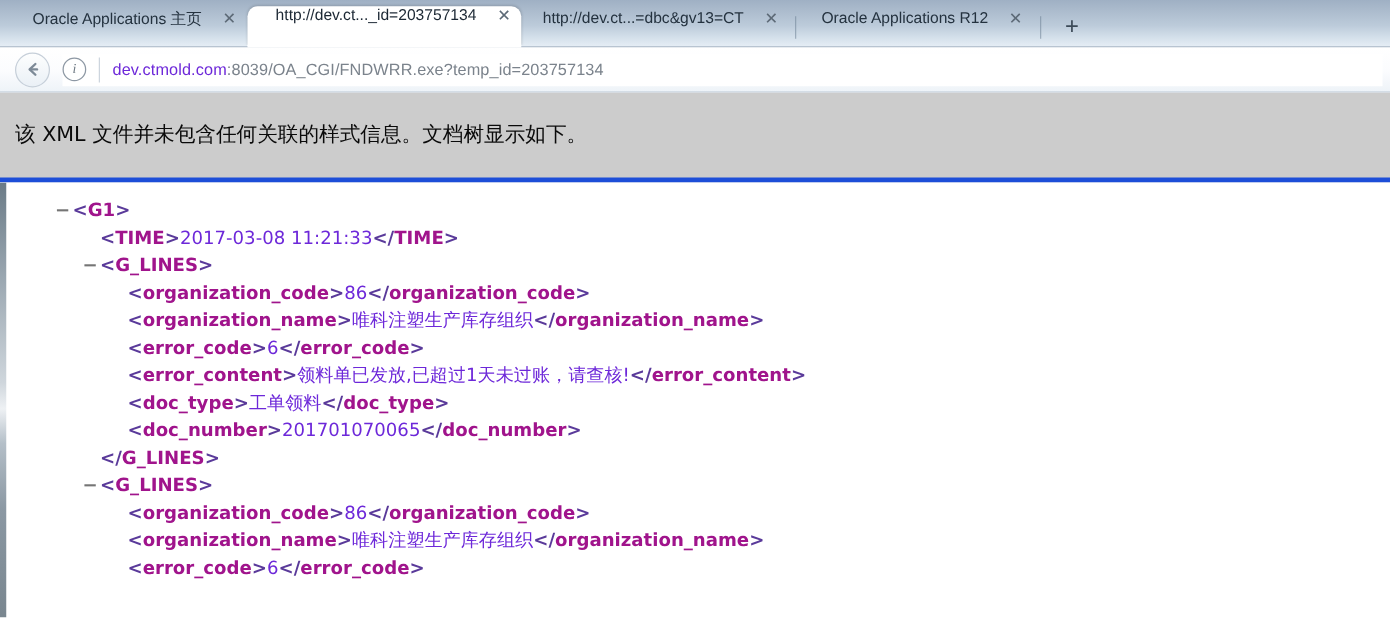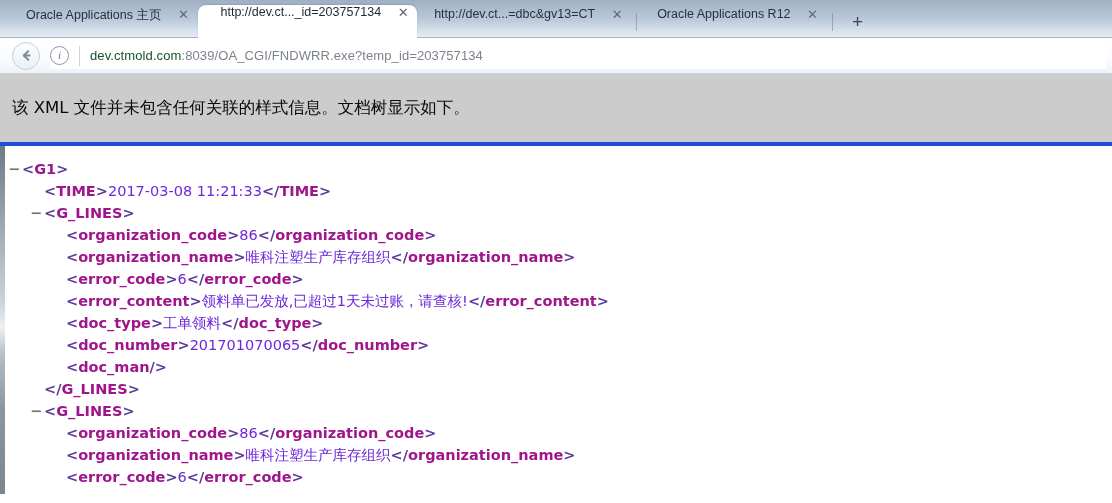--- a/index.html
+++ b/index.html
@@ -159,21 +159,21 @@
     background: #cdd5de;
     margin: 0 10px;
     flex: 0 0 auto;
   }
   .url-text {
     color: #7b838c;
     font-size: 13px;
     letter-spacing: 0.1px;
     white-space: nowrap;
   }
-  .url-host { color: #14532d; }
+  .url-host { color: #6d28d9; }
 
   
   .notice {
     background: #cccccc;
     height: 72px;
     border-bottom: 4px solid #1d4ed8;
     display: flex;
     align-items: center;
     padding-left: 12px;
     box-sizing: border-box;
@@ -185,20 +185,21 @@
   }
 
   
   .xmlarea {
     position: relative;
     background: #ffffff;
     height: 348px;
     overflow: hidden;
     padding-top: 12px;
     box-sizing: border-box;
+    padding-left: 36px;
   }
   .leftrail {
     position: absolute;
     left: 0; top: 0; bottom: 0;
     width: 5px;
     background: linear-gradient(to bottom, #6b7b87 0%, #9aa7b1 22%, #cfd6dc 46%, #eef1f4 52%, #b4bfc8 60%, #8b98a3 75%, #79868f 100%);
   }
   .xmltree {
     font-family: "DejaVu Sans", "Liberation Sans", sans-serif;
     font-size: 14.5px;
@@ -270,21 +271,20 @@
     <div class="xmltree" id="xmltree">
         <div class="ln" style="padding-left: 0px;"><span class="tw">−</span><span class="br">&lt;</span><span class="tag">G1</span><span class="br">&gt;</span></div>
         <div class="ln" style="padding-left: 22px;"><span class="tw-empty"></span><span class="br">&lt;</span><span class="tag">TIME</span><span class="br">&gt;</span><span class="val">2017-03-08 11:21:33</span><span class="br">&lt;/</span><span class="tag">TIME</span><span class="br">&gt;</span></div>
         <div class="ln" style="padding-left: 22px;"><span class="tw">−</span><span class="br">&lt;</span><span class="tag">G_LINES</span><span class="br">&gt;</span></div>
         <div class="ln" style="padding-left: 44px;"><span class="tw-empty"></span><span class="br">&lt;</span><span class="tag">organization_code</span><span class="br">&gt;</span><span class="val">86</span><span class="br">&lt;/</span><span class="tag">organization_code</span><span class="br">&gt;</span></div>
         <div class="ln" style="padding-left: 44px;"><span class="tw-empty"></span><span class="br">&lt;</span><span class="tag">organization_name</span><span class="br">&gt;</span><span class="val">唯科注塑生产库存组织</span><span class="br">&lt;/</span><span class="tag">organization_name</span><span class="br">&gt;</span></div>
         <div class="ln" style="padding-left: 44px;"><span class="tw-empty"></span><span class="br">&lt;</span><span class="tag">error_code</span><span class="br">&gt;</span><span class="val">6</span><span class="br">&lt;/</span><span class="tag">error_code</span><span class="br">&gt;</span></div>
         <div class="ln" style="padding-left: 44px;"><span class="tw-empty"></span><span class="br">&lt;</span><span class="tag">error_content</span><span class="br">&gt;</span><span class="val">领料单已发放,已超过1天未过账，请查核!</span><span class="br">&lt;/</span><span class="tag">error_content</span><span class="br">&gt;</span></div>
         <div class="ln" style="padding-left: 44px;"><span class="tw-empty"></span><span class="br">&lt;</span><span class="tag">doc_type</span><span class="br">&gt;</span><span class="val">工单领料</span><span class="br">&lt;/</span><span class="tag">doc_type</span><span class="br">&gt;</span></div>
         <div class="ln" style="padding-left: 44px;"><span class="tw-empty"></span><span class="br">&lt;</span><span class="tag">doc_number</span><span class="br">&gt;</span><span class="val">201701070065</span><span class="br">&lt;/</span><span class="tag">doc_number</span><span class="br">&gt;</span></div>
-        <div class="ln" style="padding-left: 44px;"><span class="tw-empty"></span><span class="br">&lt;</span><span class="tag">doc_man</span><span class="br">/&gt;</span></div>
         <div class="ln" style="padding-left: 22px;"><span class="tw-empty"></span><span class="br">&lt;/</span><span class="tag">G_LINES</span><span class="br">&gt;</span></div>
         <div class="ln" style="padding-left: 22px;"><span class="tw">−</span><span class="br">&lt;</span><span class="tag">G_LINES</span><span class="br">&gt;</span></div>
         <div class="ln" style="padding-left: 44px;"><span class="tw-empty"></span><span class="br">&lt;</span><span class="tag">organization_code</span><span class="br">&gt;</span><span class="val">86</span><span class="br">&lt;/</span><span class="tag">organization_code</span><span class="br">&gt;</span></div>
         <div class="ln" style="padding-left: 44px;"><span class="tw-empty"></span><span class="br">&lt;</span><span class="tag">organization_name</span><span class="br">&gt;</span><span class="val">唯科注塑生产库存组织</span><span class="br">&lt;/</span><span class="tag">organization_name</span><span class="br">&gt;</span></div>
         <div class="ln" style="padding-left: 44px;"><span class="tw-empty"></span><span class="br">&lt;</span><span class="tag">error_code</span><span class="br">&gt;</span><span class="val">6</span><span class="br">&lt;/</span><span class="tag">error_code</span><span class="br">&gt;</span></div>
       </div>
   </div>
 
 </div>
 

